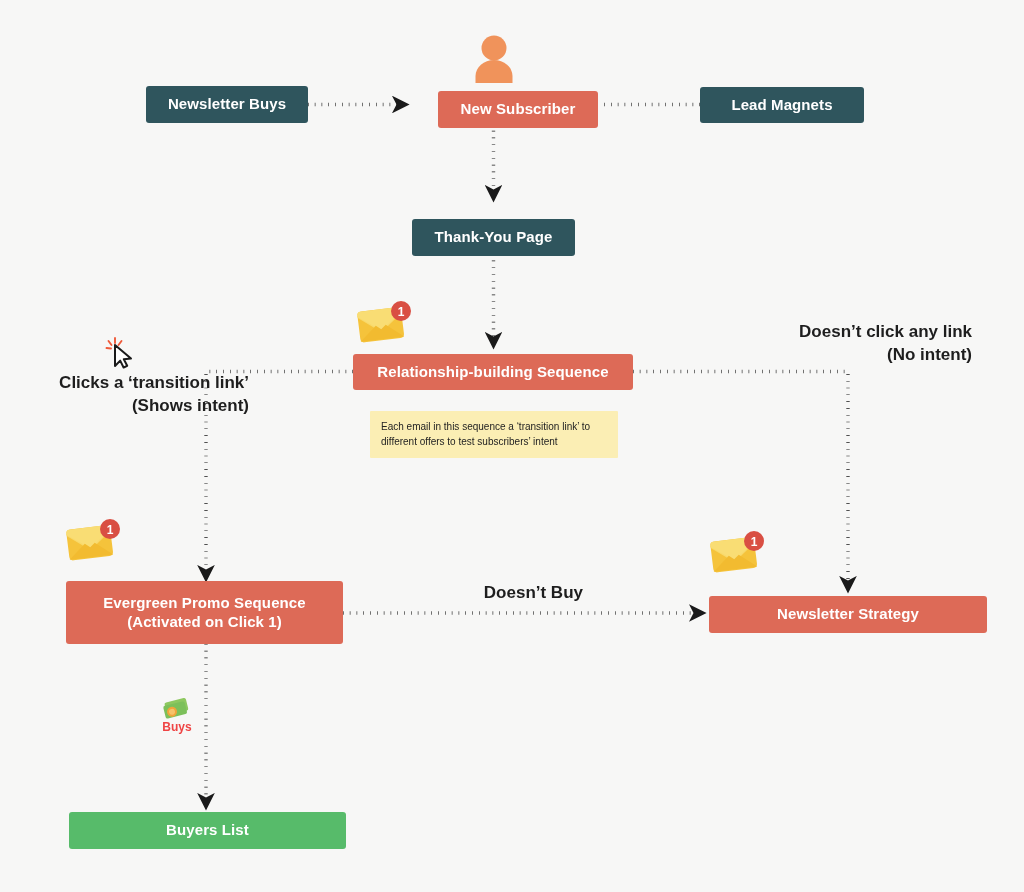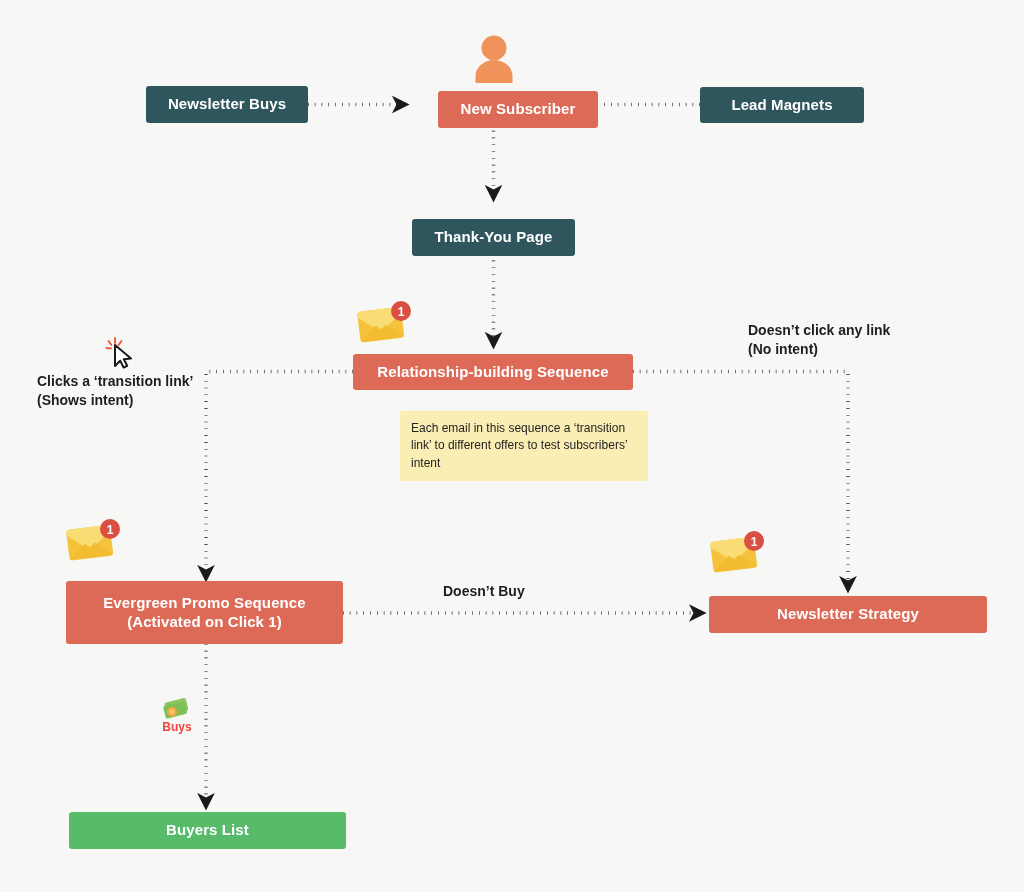--- a/index.html
+++ b/index.html
@@ -37,32 +37,31 @@
   }
   .node.teal   { background: #2f555d; }
   .node.coral  { background: #dd6a57; }
   .node.green  { background: #57bb6a; }
 
   .note {
     position: absolute;
     box-sizing: border-box;
     background: #fbeeb4;
     color: #232323;
-    font-size: 12px;
+    font-size: 10px;
     line-height: 1.45;
     padding: 9px 11px 9px 11px;
     border-radius: 1px;
-    margin-left: 30px;
   }
   .edge-label {
     position: absolute;
     color: #1e1e1e;
-    font-size: 14px;
+    font-size: 17px;
     font-weight: bold;
-    text-align: left;
+    text-align: right;
     line-height: 1.35;
     white-space: pre-line;
   }
   .icon-wrap {
     position: absolute;
   }
   .tiny-label {
     position: absolute;
     font-size: 12px;
     font-weight: bold;

